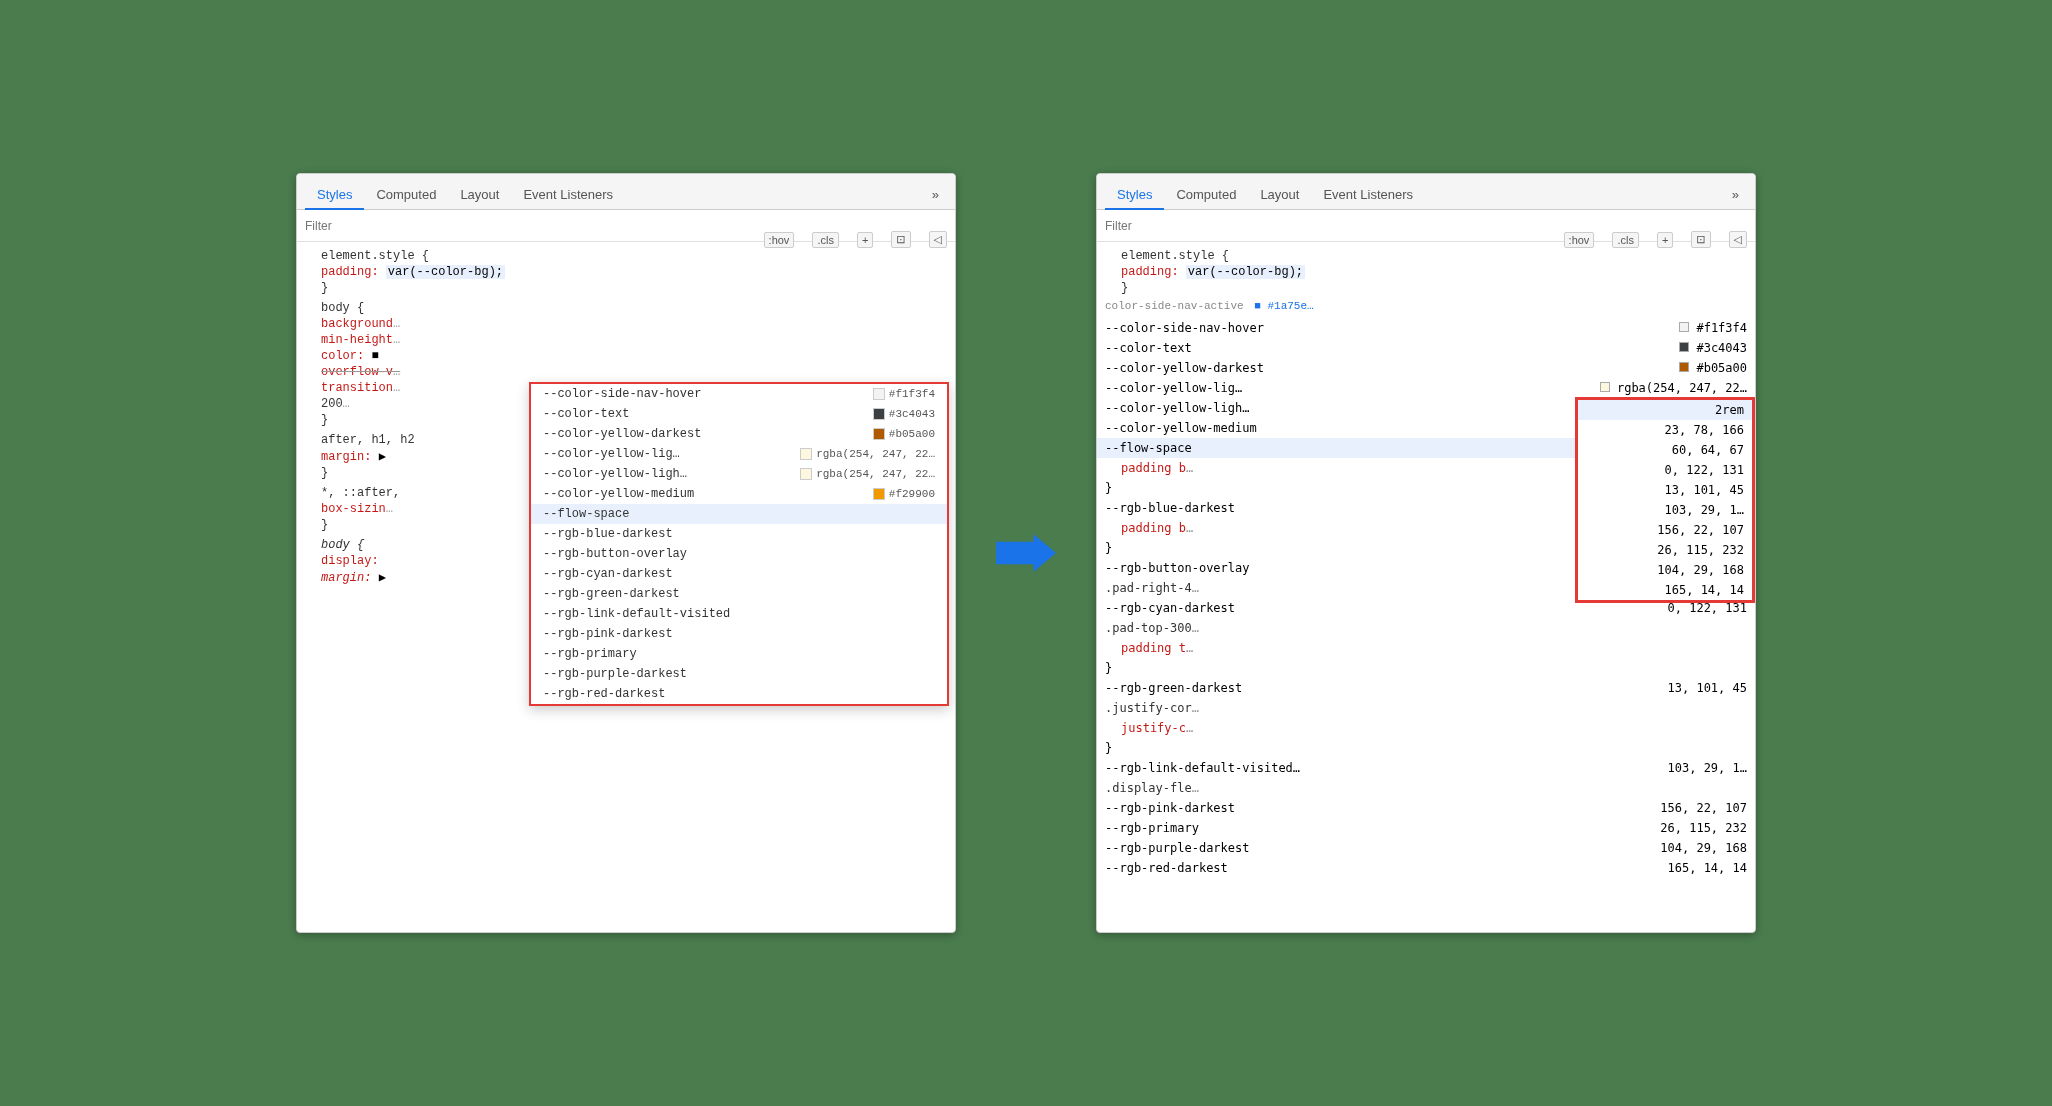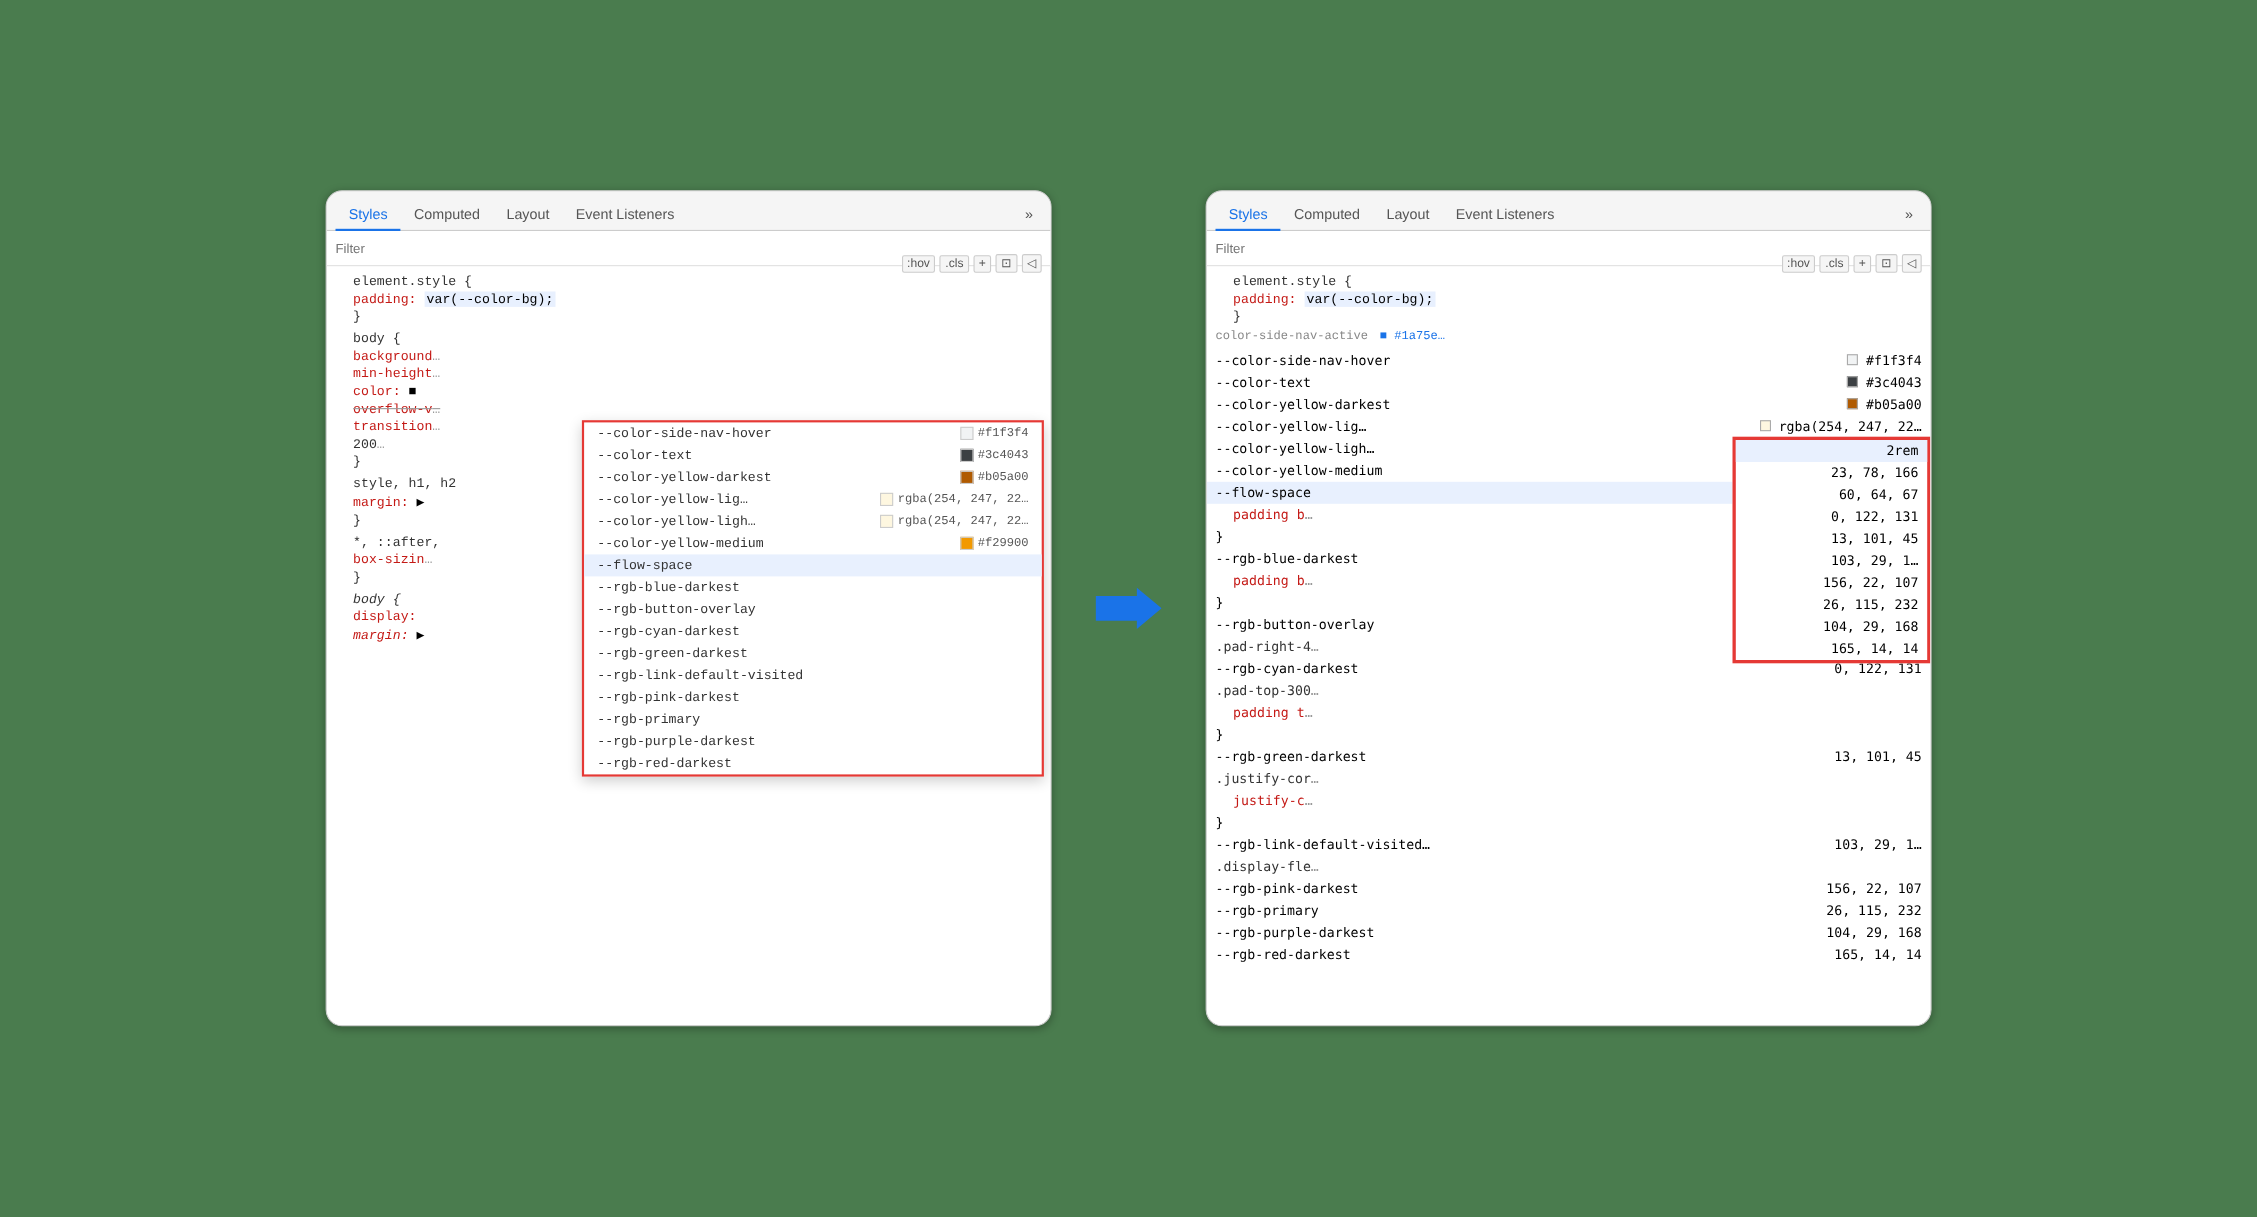--- a/index.html
+++ b/index.html
@@ -12,21 +12,21 @@
       height: 1106px;
       font-family: -apple-system, BlinkMacSystemFont, 'Segoe UI', sans-serif;
     }
     .main-container {
       display: flex;
       align-items: center;
       gap: 40px;
     }
     .devtools-panel {
       background: #ffffff;
-      border-radius: 15px;
+      border-radius: 4px;
       width: 660px;
       height: 760px;
       border: 1px solid #ccc;
       display: flex;
       flex-direction: column;
       overflow: hidden;
       box-shadow: 0 2px 8px rgba(0,0,0,0.3);
     }
     .tabs-bar {
       display: flex;
@@ -71,21 +71,21 @@
       flex: 1;
       border: none;
       outline: none;
       font-size: 12px;
       color: #333;
       background: transparent;
     }
     .filter-actions {
       display: flex;
       align-items: center;
-      gap: 4px;
+      gap: 18px;
       margin-top: 28px;
     }
     .filter-btn {
       font-size: 11px;
       color: #555;
       cursor: pointer;
       padding: 1px 4px;
       border: 1px solid #ccc;
       border-radius: 2px;
       background: #f5f5f5;
@@ -238,21 +238,21 @@
           <div class="css-line">
             <span style="color:#333;">  200</span><span style="color:#999">…</span>
           </div>
           <div class="css-line">
             <span class="css-brace">}</span>
           </div>
         </div>
 
         <div class="css-rule">
           <div class="css-line">
-            <span class="css-selector">style, h1, h2</span>
+            <span class="css-selector">after, h1, h2</span>
           </div>
           <div class="css-line">
             <span class="css-prop">  margin:</span>
             <span> ▶</span>
           </div>
           <div class="css-line">
             <span class="css-brace">}</span>
           </div>
         </div>
 

